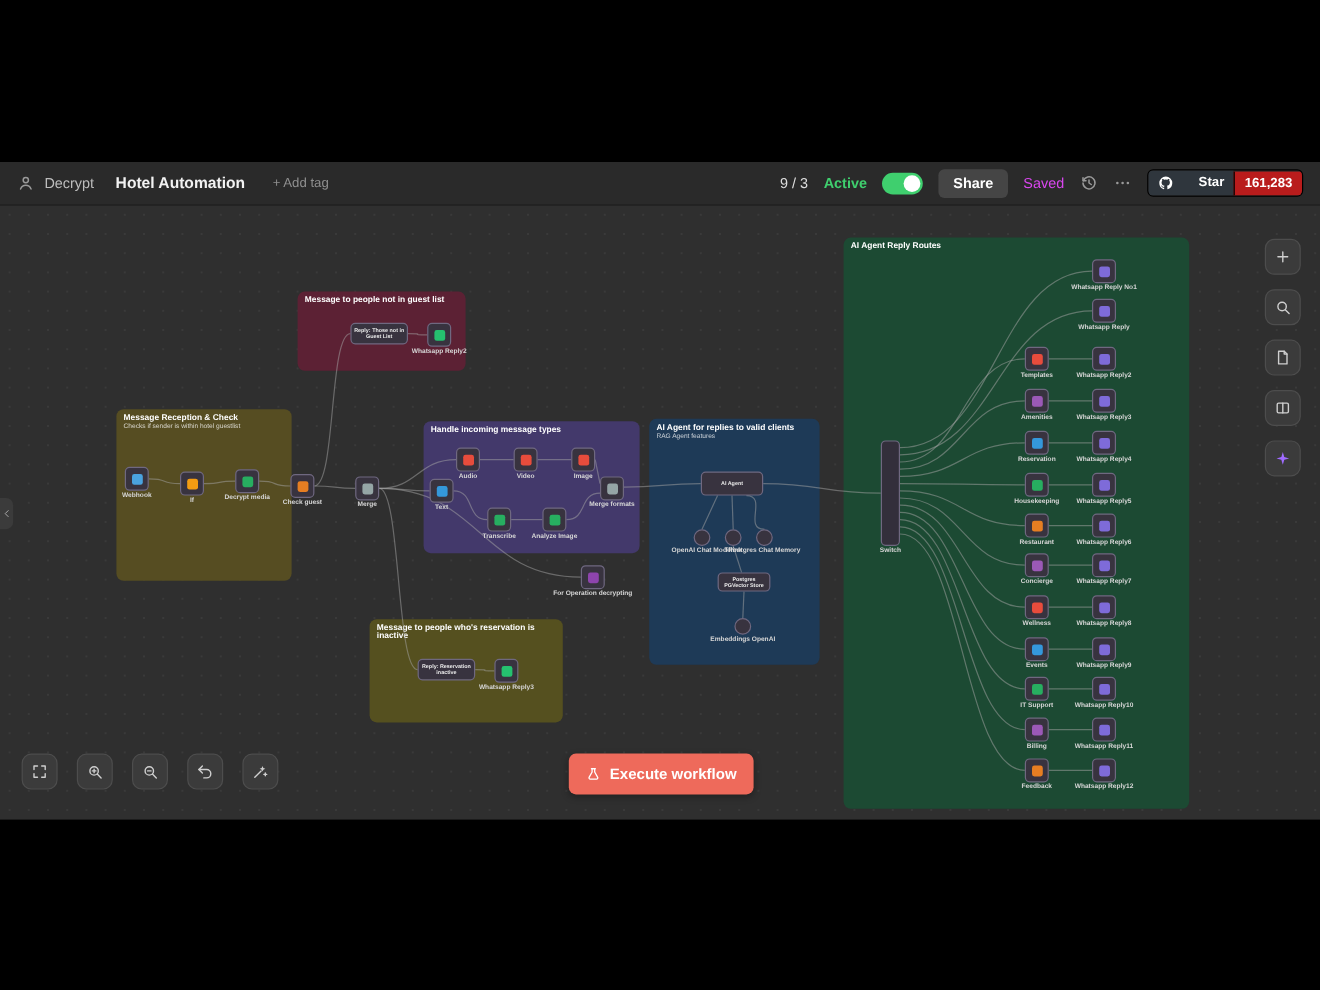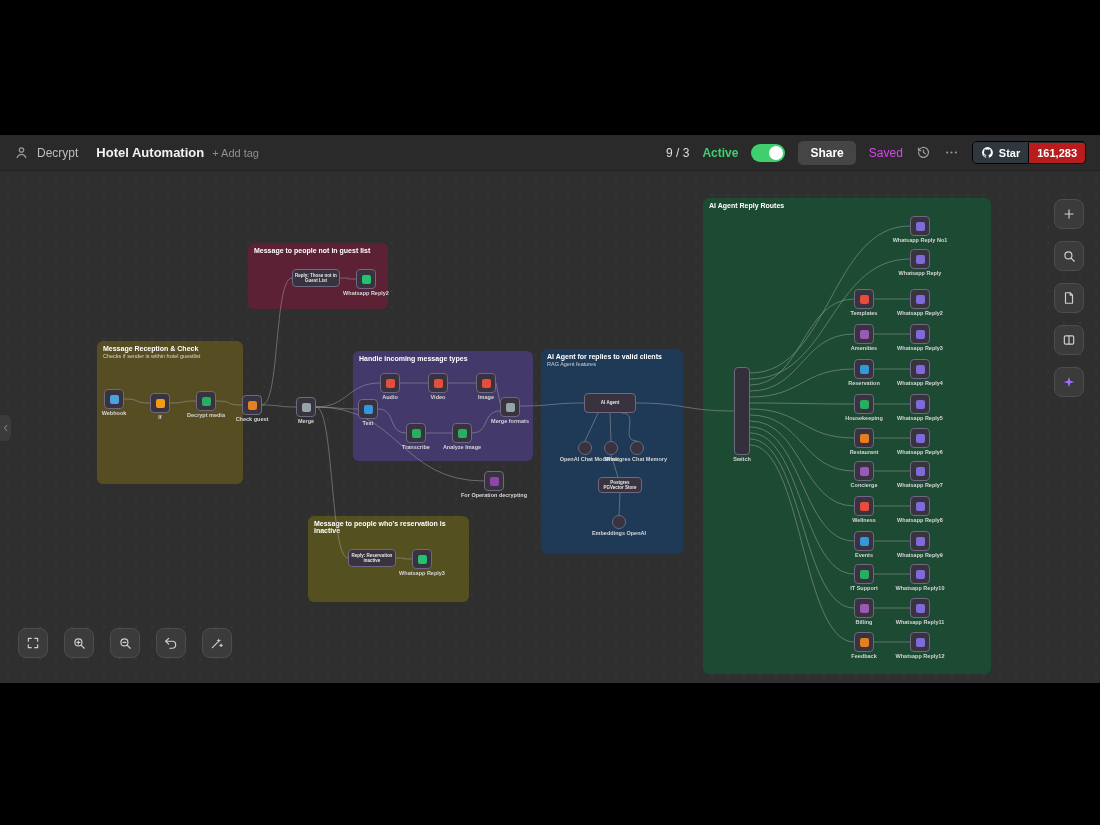--- a/index.html
+++ b/index.html
@@ -4,30 +4,30 @@
 <style>
   html,body{margin:0;padding:0;background:#000;}
   body{width:1100px;height:825px;font-family:"Liberation Sans",sans-serif;-webkit-font-smoothing:antialiased;}
   .stage{position:relative;width:1100px;height:825px;background:#000;overflow:hidden;}
 
   
   .topbar{position:absolute;top:135px;left:0;right:0;height:36px;background:#2a2a2a;display:flex;align-items:center;padding:0 14px;gap:8px;z-index:20;box-sizing:border-box;border-bottom:1px solid #222;}
   .hicon{width:15px;height:15px;color:#9a9a9a;display:inline-block;flex:none;}
   .ws{color:#bdbdbd;font-size:12px;}
   .wtitle{color:#f2f2f2;font-size:13px;font-weight:600;margin-left:10px;}
-  .addtag{color:#8f8f8f;font-size:11px;margin-left:0;}
+  .addtag{color:#8f8f8f;font-size:11px;margin-left:15px;}
   .hright{margin-left:auto;display:flex;align-items:center;gap:13px;}
   .progress{color:#dedede;font-size:12px;}
   .activelbl{color:#3fcf6e;font-size:12px;font-weight:600;}
   .toggle{width:34px;height:18px;background:#3fcf6e;border-radius:9px;position:relative;display:inline-block;}
   .knob{position:absolute;right:2px;top:2px;width:14px;height:14px;background:#fff;border-radius:50%;}
   .share{background:#454545;color:#fff;border:0;border-radius:5px;font-size:12px;font-weight:600;padding:5px 12px;font-family:inherit;cursor:pointer;}
   .saved{color:#d946ef;font-size:12px;}
   .gh{display:flex;align-items:center;border-radius:5px;overflow:hidden;border:1px solid #000;}
-  .ghleft{display:flex;align-items:center;gap:5px;background:#2f363d;color:#fff;font-size:11px;font-weight:700;padding:4px 8px;}
+  .ghleft{display:flex;gap:21px;background:#2f363d;color:#fff;font-size:11px;font-weight:700;padding:4px 8px;}
   .ghlogo{width:13px;height:13px;color:#fff;display:inline-block;}
   .ghcount{background:#b91c1c;color:#fff;font-size:11px;font-weight:700;padding:4px 8px;border-left:1px solid #000;}
 
   
   .canvas{position:absolute;top:171px;left:0;width:1100px;height:512px;background:#2f2f2f;background-image:radial-gradient(#3a3a3a 1px,transparent 1px);background-size:16px 16px;overflow:hidden;}
   .group{position:absolute;border-radius:6px;z-index:1;padding:4px 6px;box-sizing:border-box;}
   .gtitle{font-size:7px;font-weight:700;color:#fff;}
   .gsub{font-size:5.5px;color:rgba(255,255,255,.75);margin-top:1px;}
   #edges{position:absolute;left:0;top:0;width:1100px;height:512px;z-index:2;pointer-events:none;}
   #edges path{fill:none;stroke:#a6a6a6;stroke-opacity:.5;stroke-width:1;}
@@ -445,20 +445,28 @@
           <span data-icon="tidy">
             <svg viewBox="0 0 24 24">
               <path d="M4 20l9-9"></path>
               <path fill="currentColor" stroke="none" d="M15 4l1.2 2.8L19 8l-2.8 1.2L15 12l-1.2-2.8L11 8l2.8-1.2z"></path>
               <path d="M19 14v4M17 16h4"></path>
             </svg>
           </span>
         </button>
       </div>
 
+    <button class="execute">
+      <span class="fl" data-icon="flask">
+          <svg viewBox="0 0 24 24">
+            <path d="M9 3h6M10 3v5l-4.6 8.2A2 2 0 0 0 7.1 19h9.8a2 2 0 0 0 1.7-2.8L14 8V3"></path>
+          </svg>
+        </span>
+      <span>Execute workflow</span>
+    </button>
 
     <div class="edge-toggle">
       <span data-icon="chevleft">
           <svg viewBox="0 0 24 24">
             <path d="M14 6l-6 6 6 6"></path>
           </svg>
         </span>
     </div>
   </div>
 

